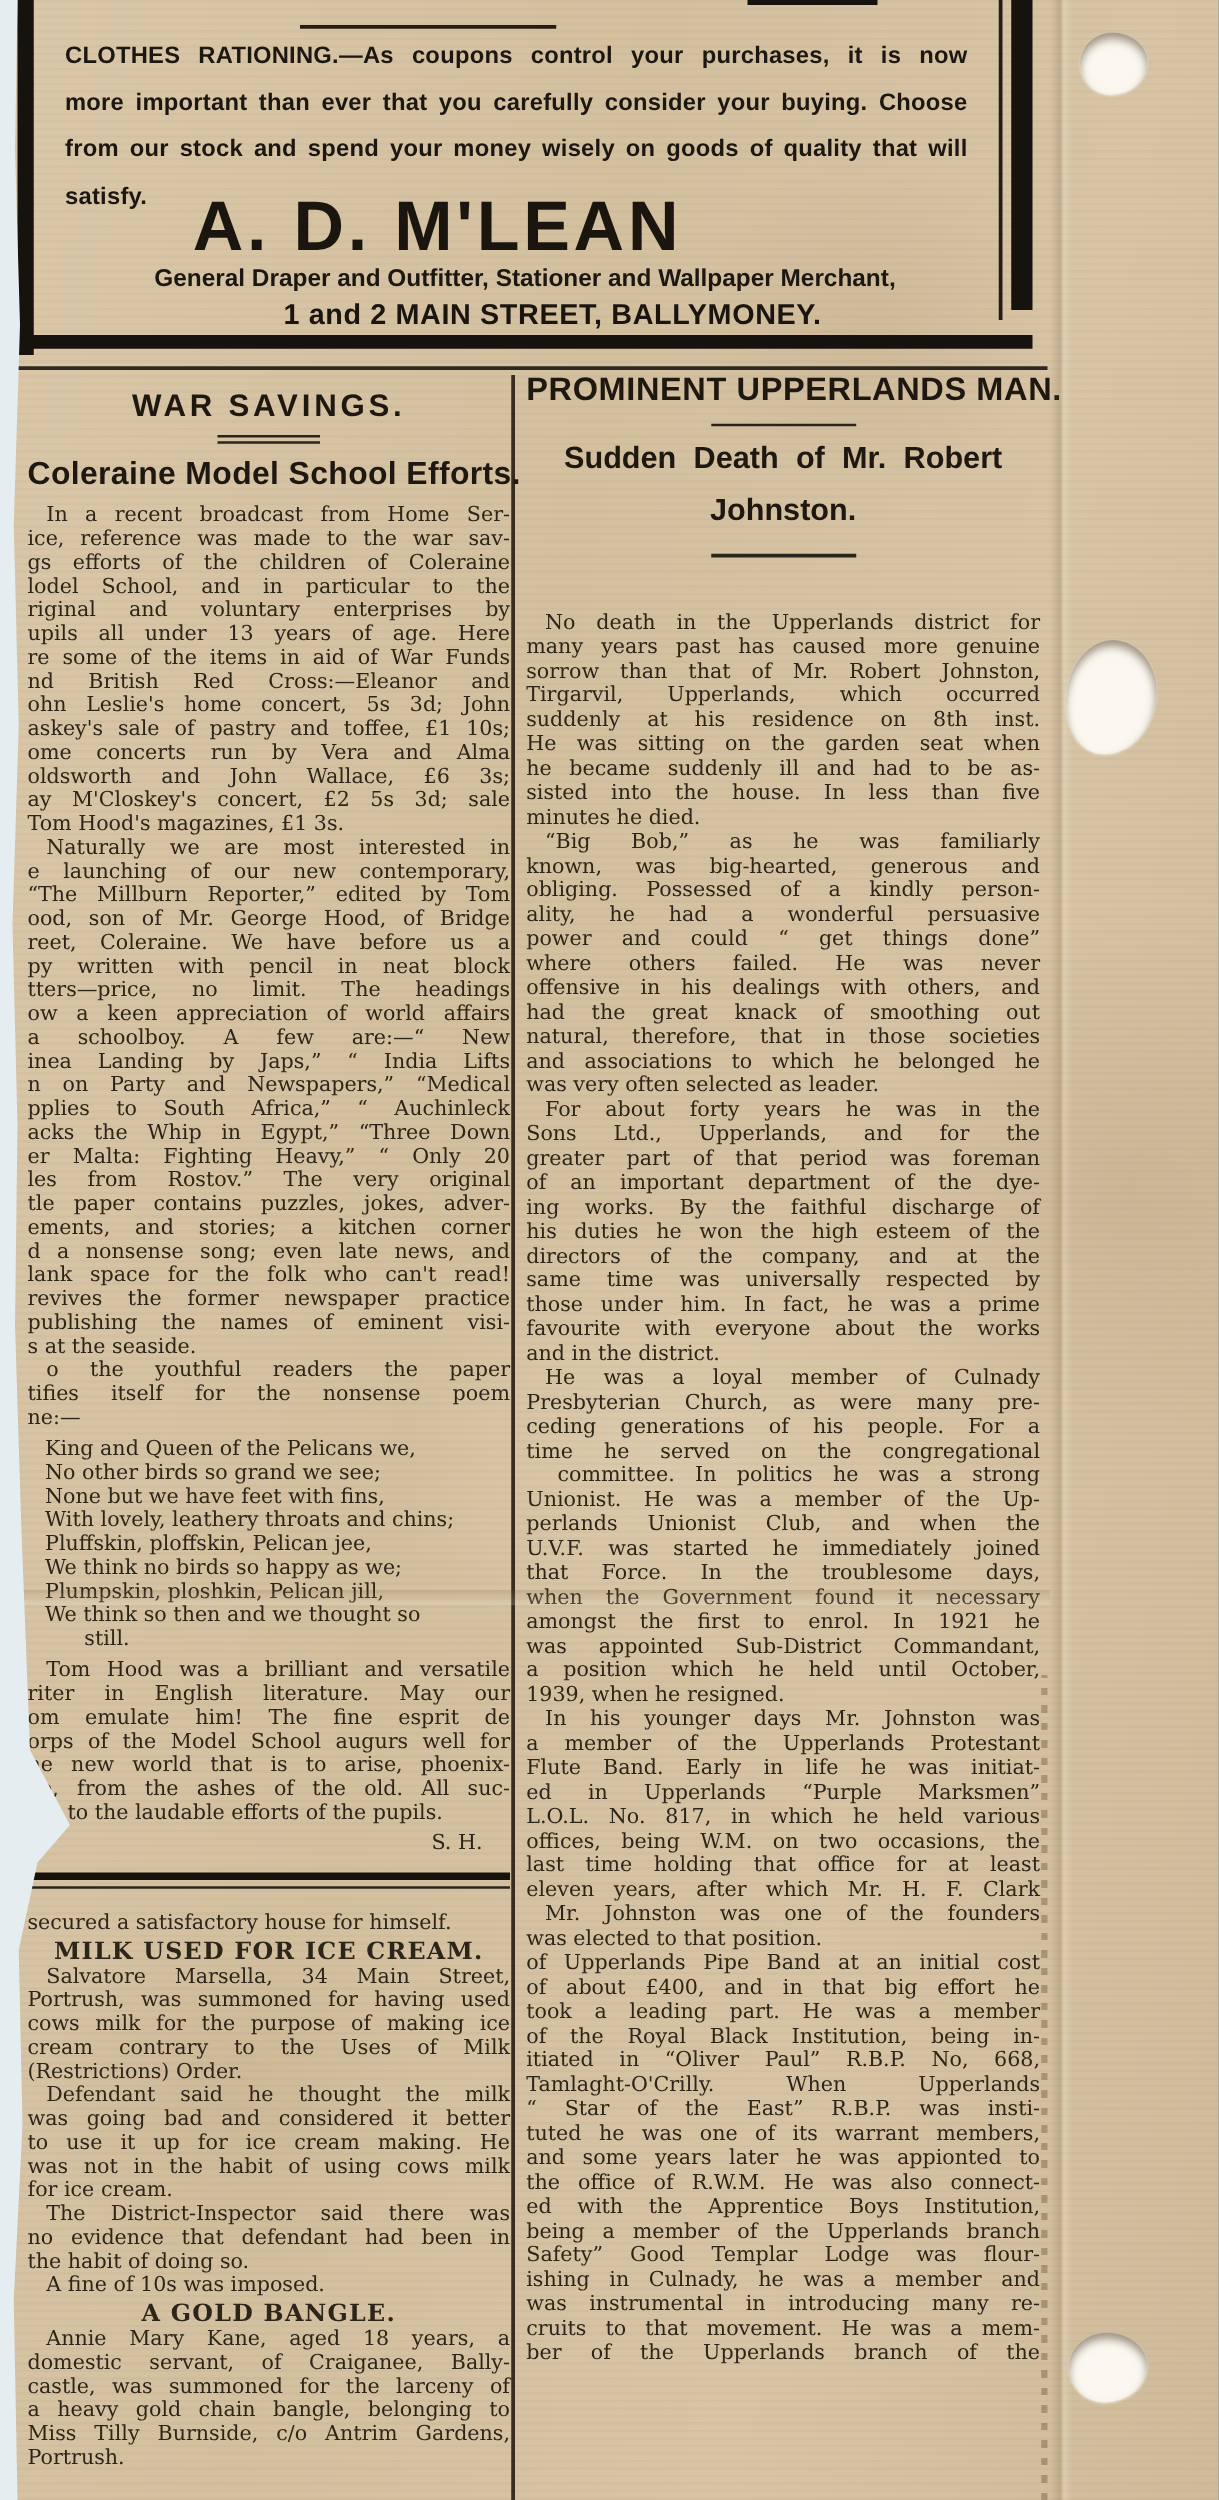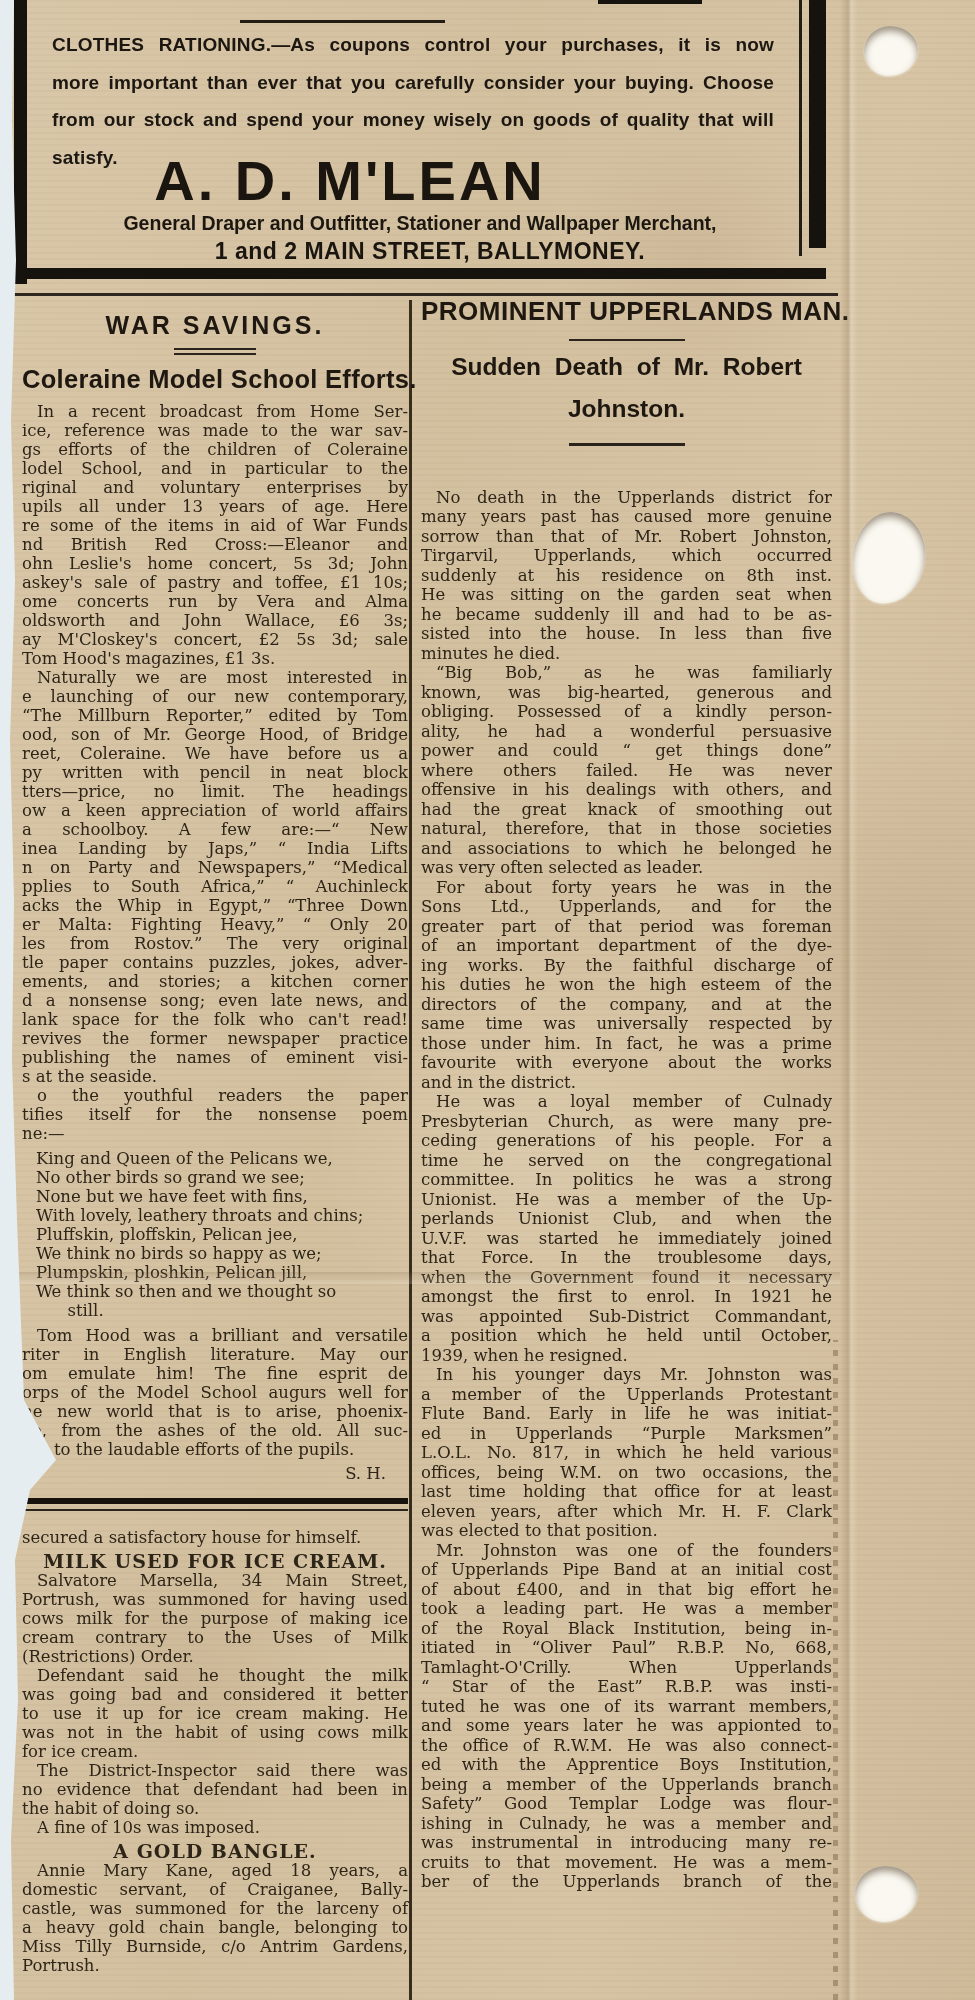--- a/index.html
+++ b/index.html
@@ -31,21 +31,21 @@
   .column-divider{left:409px;top:300px;width:3px;height:1700px;background:#372c1e;}
   .left-rule-lower{left:5px;top:1512px;width:3px;height:380px;background:#241d14;}
   
   .ad-copy{left:52px;top:26px;width:722px;}
   .ad-copy .tl{font:bold 19px/37.5px "Liberation Sans",sans-serif;letter-spacing:.2px;color:#1c1711;}
   .ad-name{left:0;top:148px;width:840px;text-align:center;
     font:bold 56px "Liberation Sans",sans-serif;letter-spacing:3px;color:#1a150f;
     transform:translateX(-70px);}
   .ad-sub{left:0;top:212px;width:840px;text-align:center;
     font:bold 19.5px "Liberation Sans",sans-serif;color:#1c1711;}
-  .ad-addr{left:0;top:238px;width:860px;text-align:center;
+  .ad-addr{left:12px;top:238px;width:860px;text-align:center;
     font:bold 23px "Liberation Sans",sans-serif;letter-spacing:.5px;color:#1a150f;}
   
   .col-left{left:22px;top:308px;width:386px;font-size:16.5px;line-height:19px;}
   .col-right{left:421px;top:272px;width:411px;font-size:16.5px;line-height:19.5px;}
   .tl{text-align:justify;}
   .pl{text-align:left;}
   .head-sans{font-family:"Liberation Sans",sans-serif;font-weight:bold;color:#1e1811;}
   .lc-head{text-align:center;font-size:25px;letter-spacing:3px;margin-top:8px;}
   .dbl-rule{width:82px;height:3px;margin:13px auto 0;border-top:2.5px solid #2a241c;border-bottom:2.5px solid #2a241c;}
   .lc-sub{font-size:25.5px;letter-spacing:.3px;margin-top:15px;white-space:nowrap;}
@@ -239,40 +239,40 @@
         <div class="tl" style="text-align-last: justify;">his duties he won the high esteem of the</div>
         <div class="tl" style="text-align-last: justify;">directors of the company, and at the</div>
         <div class="tl" style="text-align-last: justify;">same time was universally respected by</div>
         <div class="tl" style="text-align-last: justify;">those under him.  In fact, he was a prime</div>
         <div class="tl" style="text-align-last: justify;">favourite with everyone about the works</div>
         <div class="tl" style="text-align-last: left;">and in the district.</div>
         <div class="tl" style="text-align-last: justify; text-indent: 15px;">He was a loyal member of Culnady</div>
         <div class="tl" style="text-align-last: justify;">Presbyterian Church, as were many pre-</div>
         <div class="tl" style="text-align-last: justify;">ceding generations of his people.  For a</div>
         <div class="tl" style="text-align-last: justify;">time he served on the congregational</div>
-        <div class="tl" style="text-align-last: justify;">committee.  In politics he was a strong</div>
+        <div class="tl" style="text-align-last: justify; margin-left: 25px;">committee.  In politics he was a strong</div>
         <div class="tl" style="text-align-last: justify;">Unionist.  He was a member of the Up-</div>
         <div class="tl" style="text-align-last: justify;">perlands Unionist Club, and when the</div>
         <div class="tl" style="text-align-last: justify;">U.V.F. was started he immediately joined</div>
         <div class="tl" style="text-align-last: justify;">that Force.  In the troublesome days,</div>
         <div class="tl" style="text-align-last: justify;">when the Government found it necessary</div>
         <div class="tl" style="text-align-last: justify;">amongst the first to enrol.  In 1921 he</div>
         <div class="tl" style="text-align-last: justify;">was appointed Sub-District Commandant,</div>
         <div class="tl" style="text-align-last: justify;">a position which he held until October,</div>
         <div class="tl" style="text-align-last: left;">1939, when he resigned.</div>
         <div class="tl" style="text-align-last: justify; text-indent: 15px;">In his younger days Mr. Johnston was</div>
         <div class="tl" style="text-align-last: justify;">a member of the Upperlands Protestant</div>
         <div class="tl" style="text-align-last: justify;">Flute Band.  Early in life he was initiat-</div>
         <div class="tl" style="text-align-last: justify;">ed in Upperlands “Purple Marksmen”</div>
         <div class="tl" style="text-align-last: justify;">L.O.L. No. 817, in which he held various</div>
         <div class="tl" style="text-align-last: justify;">offices, being W.M. on two occasions, the</div>
         <div class="tl" style="text-align-last: justify;">last time holding that office for at least</div>
         <div class="tl" style="text-align-last: justify;">eleven years, after which Mr. H. F. Clark</div>
+        <div class="tl" style="text-align-last: justify; text-indent: 15px;">Mr. Johnston was one of the founders</div>
         <div class="tl" style="text-align-last: left;">was elected to that position.</div>
-        <div class="tl" style="text-align-last: justify; text-indent: 15px;">Mr. Johnston was one of the founders</div>
         <div class="tl" style="text-align-last: justify;">of Upperlands Pipe Band at an initial cost</div>
         <div class="tl" style="text-align-last: justify;">of about £400, and in that big effort he</div>
         <div class="tl" style="text-align-last: justify;">took a leading part.  He was a member</div>
         <div class="tl" style="text-align-last: justify;">of the Royal Black Institution, being in-</div>
         <div class="tl" style="text-align-last: justify;">itiated in “Oliver Paul” R.B.P. No, 668,</div>
         <div class="tl" style="text-align-last: justify;">Tamlaght-O'Crilly.  When Upperlands</div>
         <div class="tl" style="text-align-last: justify;">“ Star of the East” R.B.P. was insti-</div>
         <div class="tl" style="text-align-last: justify;">tuted he was one of its warrant members,</div>
         <div class="tl" style="text-align-last: justify;">and some years later he was appionted to</div>
         <div class="tl" style="text-align-last: justify;">the office of R.W.M.  He was also connect-</div>

